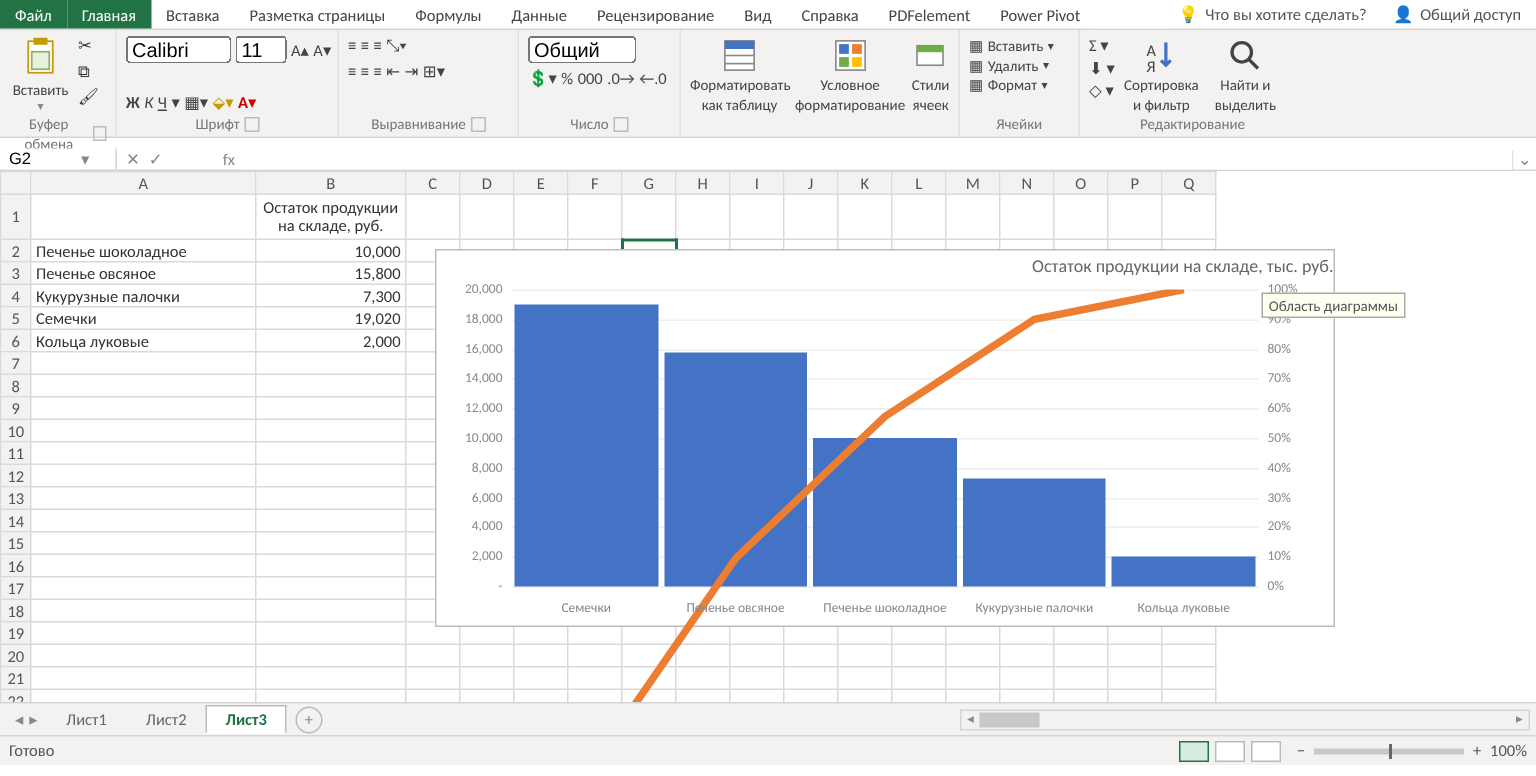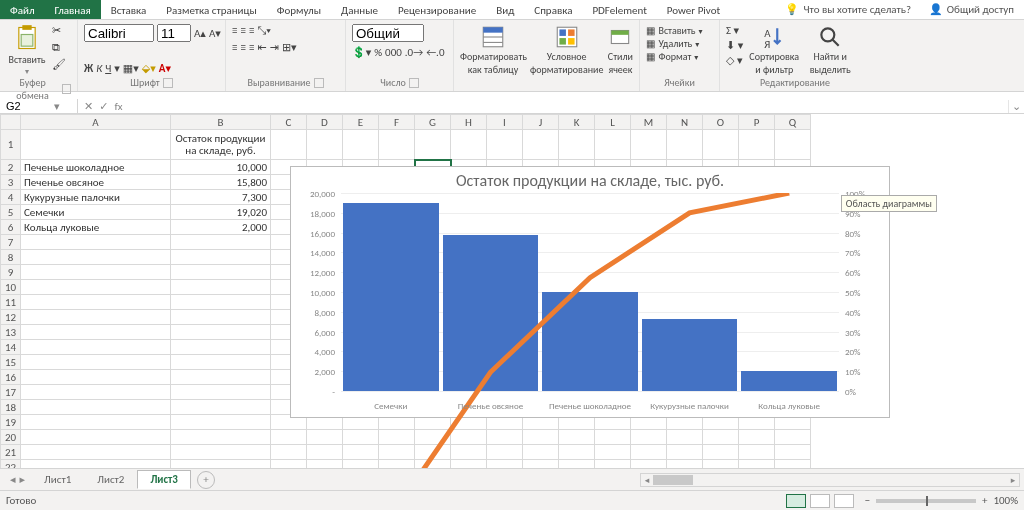--- a/index.html
+++ b/index.html
@@ -33,41 +33,41 @@
   .ribbtn .ic{width:26px;height:26px;margin:0 auto;}
   .ribsmall{font-size:10px;color:#444; display:flex;align-items:center;gap:3px;}
   .ribline{display:flex;flex-direction:column;gap:0;}
 
   
   .fbar { height:22px; border-bottom:1px solid #d4d4d4; display:flex; align-items:flex-end;}
   .namebox { width:78px; border-right:1px solid #d4d4d4; display:flex;align-items:center;padding:0 4px;}
   .namebox input{border:none;width:50px;font-size:11px;}
   .namebox .dd{color:#888;}
   .fxarea{display:flex;align-items:center;gap:6px;padding:0 6px;color:#888;}
-  .fxarea .fx{}
+  .fxarea .fx{margin-left:34px;}
   .formula{flex:1;}
   .formula input{width:100%;height:100%;border:none;font-size:11px;padding:0 4px;}
   .fbar .expand{width:16px;display:flex;align-items:center;justify-content:center;color:#888;border-left:1px solid #e5e5e5;}
 
   
   .gridwrap { position:relative; height:354px; overflow:hidden;}
   table.grid { border-collapse:collapse; table-layout:fixed;}
   table.grid th, table.grid td { border:1px solid #d9d9d9; height:15px; font-size:11px; padding:0 3px; overflow:hidden; white-space:nowrap;}
   table.grid th { background:#f3f2f1; color:#555; font-weight:normal; text-align:center;}
   table.grid th.rowh { width:20px; text-align:center;}
   .colA{width:150px;text-align:left;}
   .colB{width:100px;text-align:right;}
   .colN{width:36px;}
   td.sel{border:2px solid #217346 !important;}
   .hdrB{text-align:center !important;}
   th.colsel{background:#d6ece0;}
 
   
   .chart { position:absolute; left:290px; top:52px; width:600px; height:252px; background:#fff; border:1px solid #bbb; }
-  .chart .title{text-align:center;font-size:16px;color:#666;padding:4px 0;}
+  .chart .title{text-align:right;font-size:12px;color:#666;padding:4px 0;}
   .plot{position:absolute;left:50px;top:26px;right:50px;bottom:26px;}
   .yaxis{position:absolute;left:0;top:26px;width:48px;bottom:26px;font-size:9px;color:#888;}
   .yaxis div{position:absolute;right:4px;transform:translateY(-50%);} 
   .y2axis{position:absolute;right:0;top:26px;width:48px;bottom:26px;font-size:9px;color:#888;}
   .y2axis div{position:absolute;left:4px;transform:translateY(-50%);} 
   .gridlines div{position:absolute;left:0;right:0;border-top:1px solid #eee;}
   .bars{position:absolute;inset:0;display:flex;align-items:flex-end;}
   .bar{flex:1;margin:0 2px;background:#4472C4;}
   .xaxis{position:absolute;left:50px;right:50px;bottom:6px;display:flex;font-size:9px;color:#888;}
   .xaxis div{flex:1;text-align:center;}

